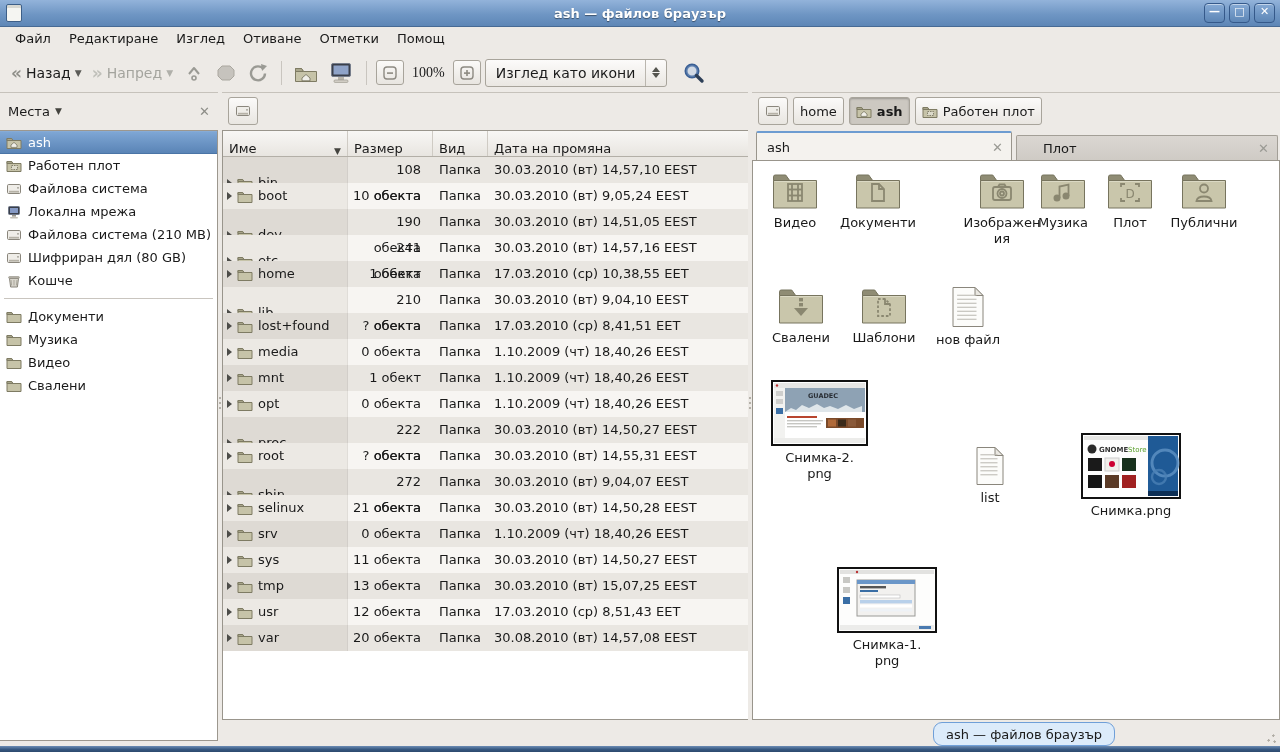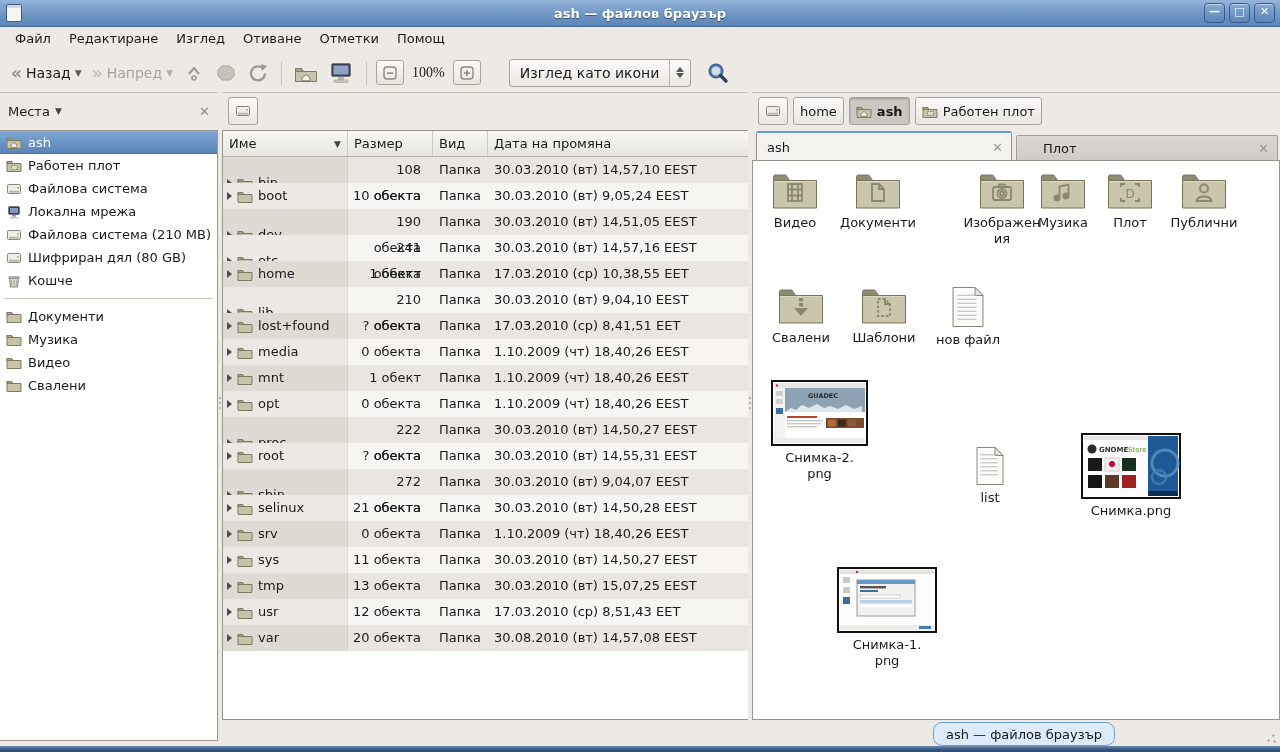--- a/index.html
+++ b/index.html
@@ -23,21 +23,21 @@
   .tbtn{display:flex;align-items:center;gap:4px;padding:4px 5px;border-radius:3px;font-size:14px;}
   .tbtn .glyph{font-size:17px;line-height:16px;color:#8f8f89;font-weight:bold;}
   .tbtn.disabled{color:#a4a49e;}
   .caret{font-size:9px;color:#5b5b57;}
   .caret.dis{color:#b0b0aa;}
   .tsep{width:1px;height:24px;background:#c9c5bf;margin:0 7px;}
   .sq-btn{width:26px;height:23px;border:1px solid #a8a49b;border-radius:3px;background:linear-gradient(#fbfaf8,#e8e5e0);
     display:flex;align-items:center;justify-content:center;margin:0 2px;}
   .zoomlbl{margin:0 6px;font-size:14px;font-family:Liberation Serif, serif;}
   .combo{display:flex;align-items:center;height:26px;border:1px solid #a8a49b;border-radius:3px;
-    background:linear-gradient(#fcfbfa,#eae7e2);margin-left:26px;}
+    background:linear-gradient(#fcfbfa,#eae7e2);margin-left:2px;}
   .combo .val{padding:0 10px;font-size:14px;}
   .combo .spin{border-left:1px solid #bab6ae;height:100%;width:20px;display:flex;flex-direction:column;
     align-items:center;justify-content:center;gap:1px;}
   .tri-up{width:0;height:0;border-left:4px solid transparent;border-right:4px solid transparent;border-bottom:5px solid #55554f;}
   .tri-dn{width:0;height:0;border-left:4px solid transparent;border-right:4px solid transparent;border-top:5px solid #55554f;}
   
   .main{position:absolute;top:92px;left:0;width:1280px;height:654px;}
   .sidebar{position:absolute;left:0;top:0;width:218px;height:654px;}
   .side-head{height:38px;display:flex;align-items:center;padding:0 8px;}
   .side-head .chev{font-size:9px;margin-left:5px;color:#44443f;}
@@ -52,21 +52,21 @@
   .grip i{width:2px;height:2px;background:#a09c93;border-radius:50%;}
   
   .mid{position:absolute;left:222px;top:0;width:526px;height:654px;}
   .mid-rowbar{height:38px;display:flex;align-items:center;padding-left:6px;}
   .crumb-btn{display:flex;align-items:center;gap:5px;height:26px;padding:0 6px;border:1px solid #a8a49b;border-radius:3px;
     background:linear-gradient(#fbfaf9,#e9e6e1);}
   .crumb-btn.active{background:#ccc8c1;box-shadow:inset 0 1px 2px rgba(0,0,0,.25);font-weight:bold;}
   .treeframe{position:absolute;left:0;top:38px;width:526px;height:588px;border:1px solid #99958c;background:#fff;overflow:hidden;}
   .thead{display:grid;grid-template-columns:125px 85px 55px 1fr;height:25px;
     background:linear-gradient(#f8f7f5,#e8e5e0);border-bottom:1px solid #b3afa7;}
-  .thcell{display:flex;align-items:center;padding:0 6px;border-right:1px solid #cfcbc4;}
+  .thcell{display:flex;align-items:flex-end;padding:0 6px;border-right:1px solid #cfcbc4;}
   .thcell .sort{margin-left:auto;font-size:9px;color:#44443f;}
   .trow{display:grid;grid-template-columns:125px 85px 55px 1fr;height:26px;line-height:26px;}
   .trow:nth-child(odd){background:#e9e6e1;}
   .trow:nth-child(even){background:#f7f5f2;}
   .trow:nth-child(odd) .c0{background:#dedad4;}
   .trow:nth-child(even) .c0{background:#ece9e4;}
   .c0{display:flex;align-items:center;gap:5px;padding-left:4px;border-right:1px solid rgba(0,0,0,.05);}
   .expander{width:0;height:0;border-top:4px solid transparent;border-bottom:4px solid transparent;border-left:5px solid #4c4c48;flex:none;}
   .c0 .ic{width:16px;height:14px;flex:none;}
   .c1{text-align:right;padding-right:12px;}

